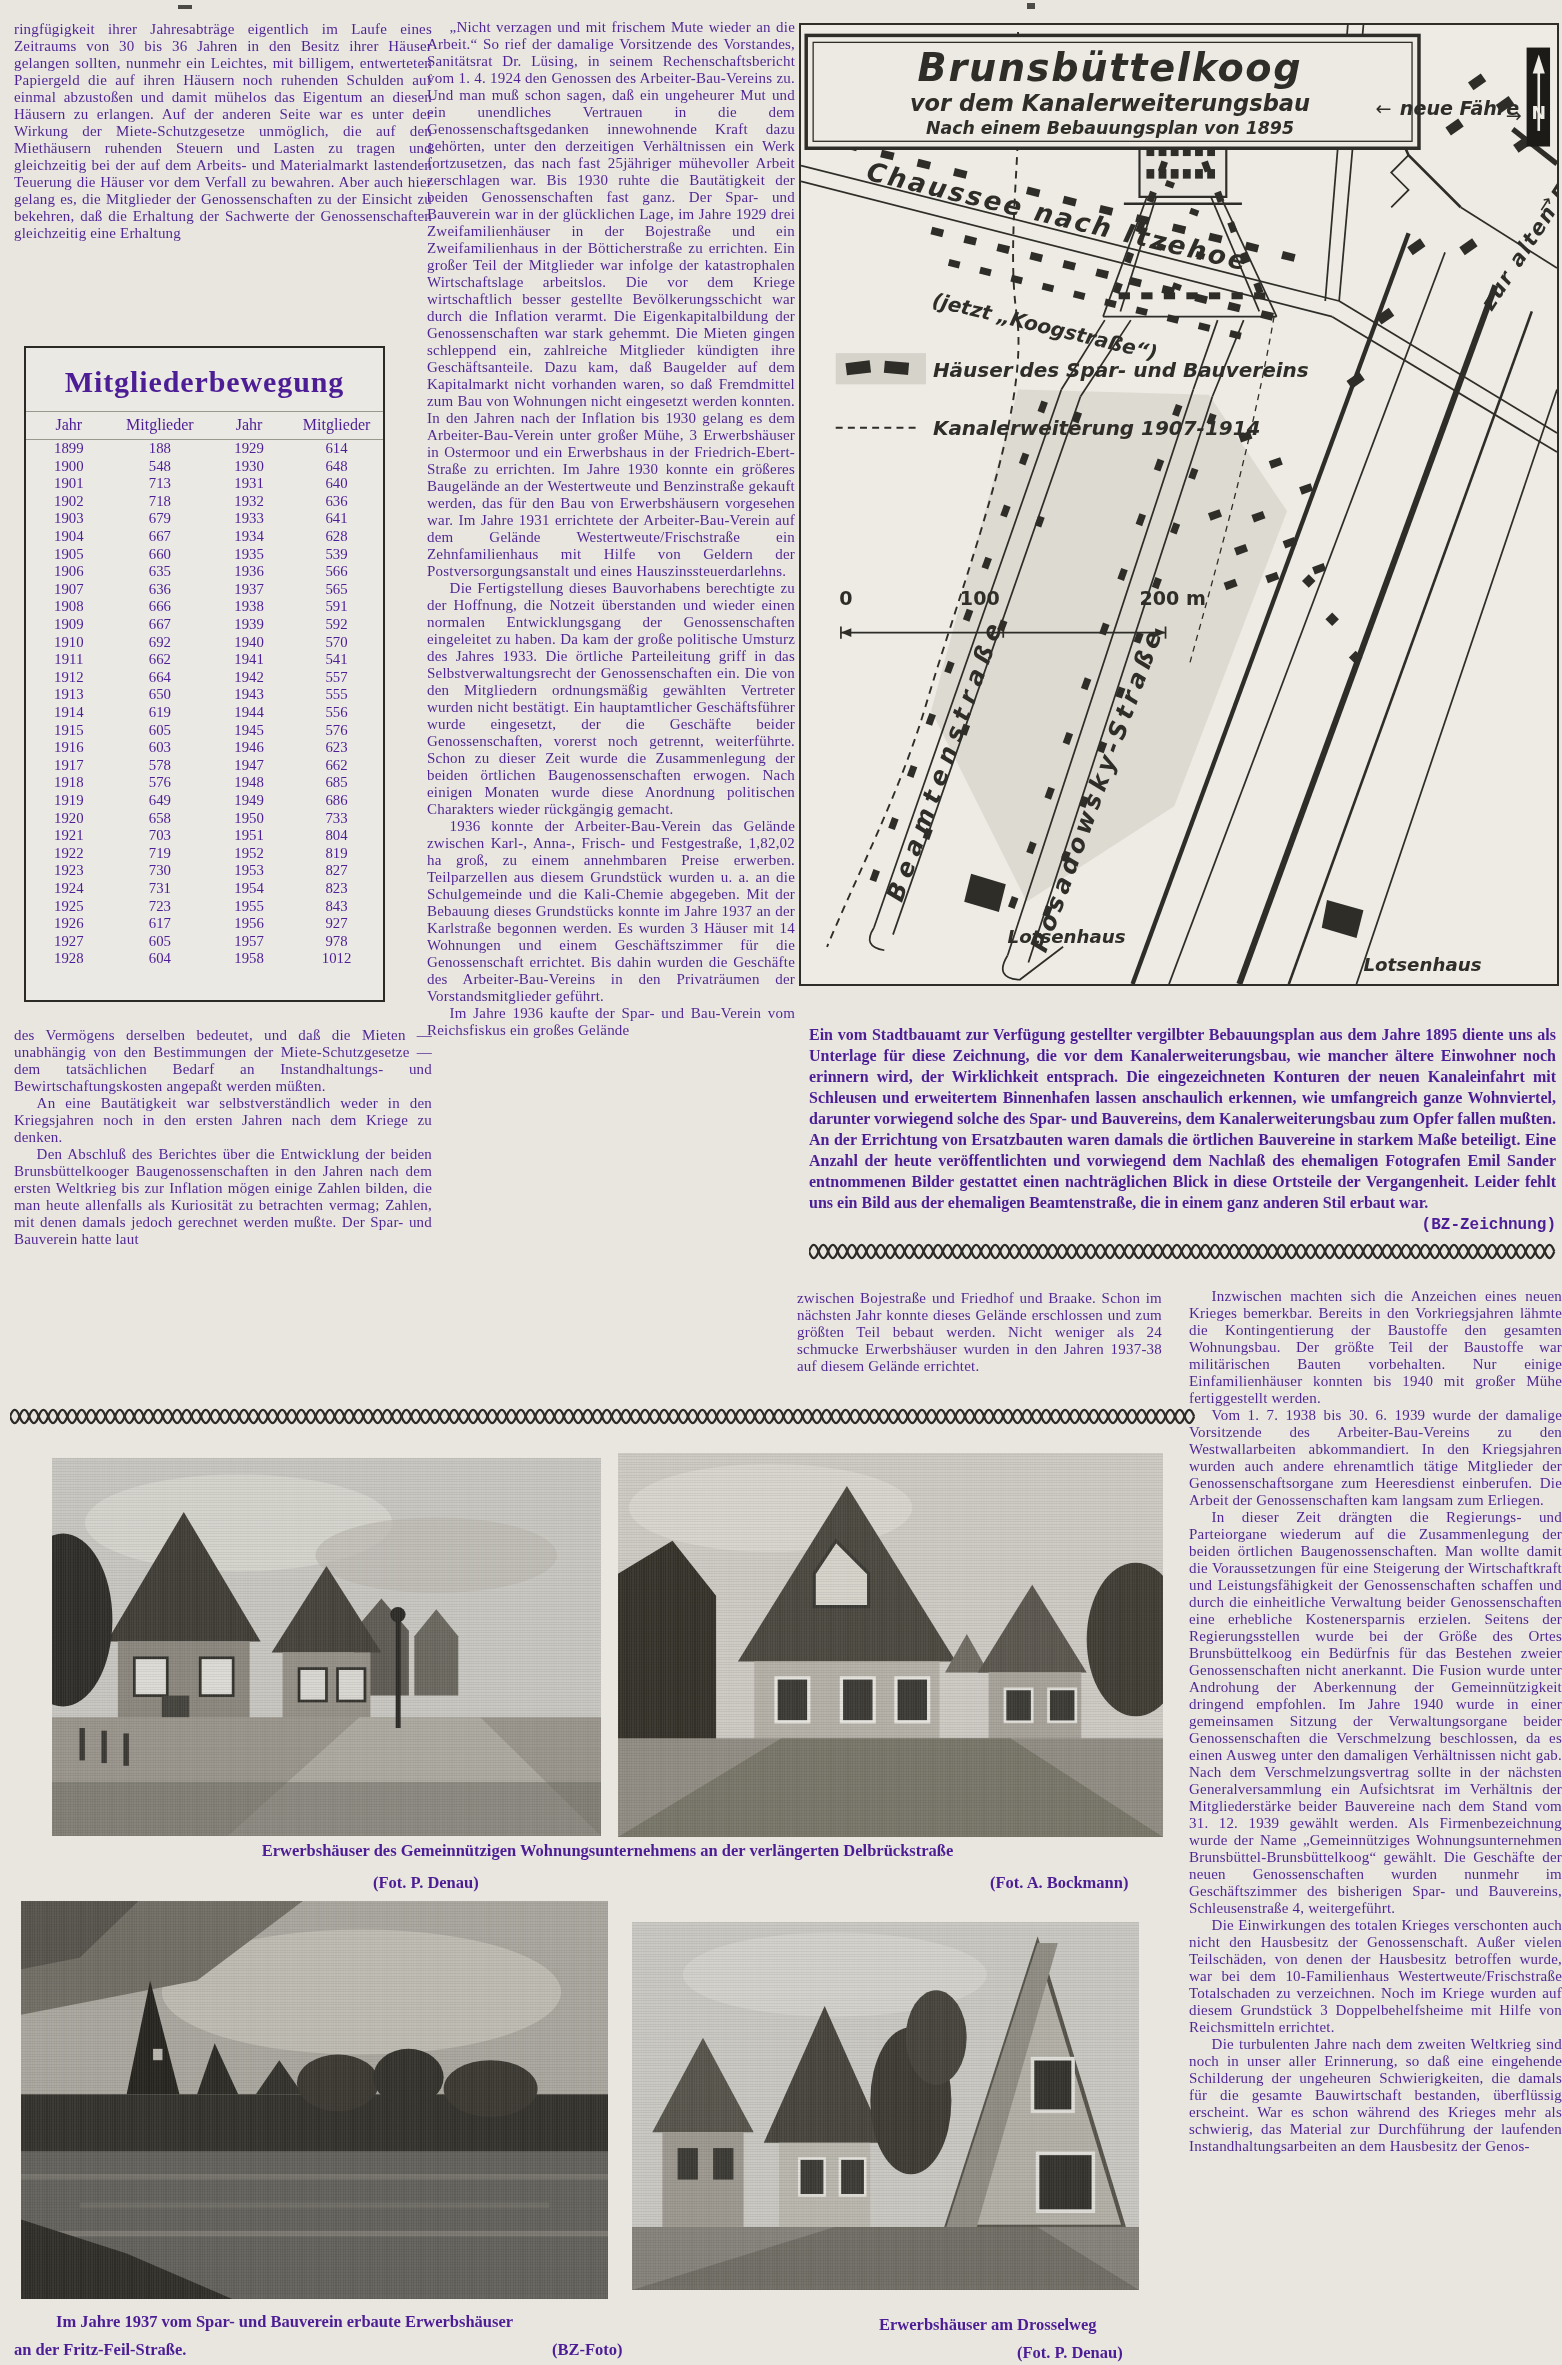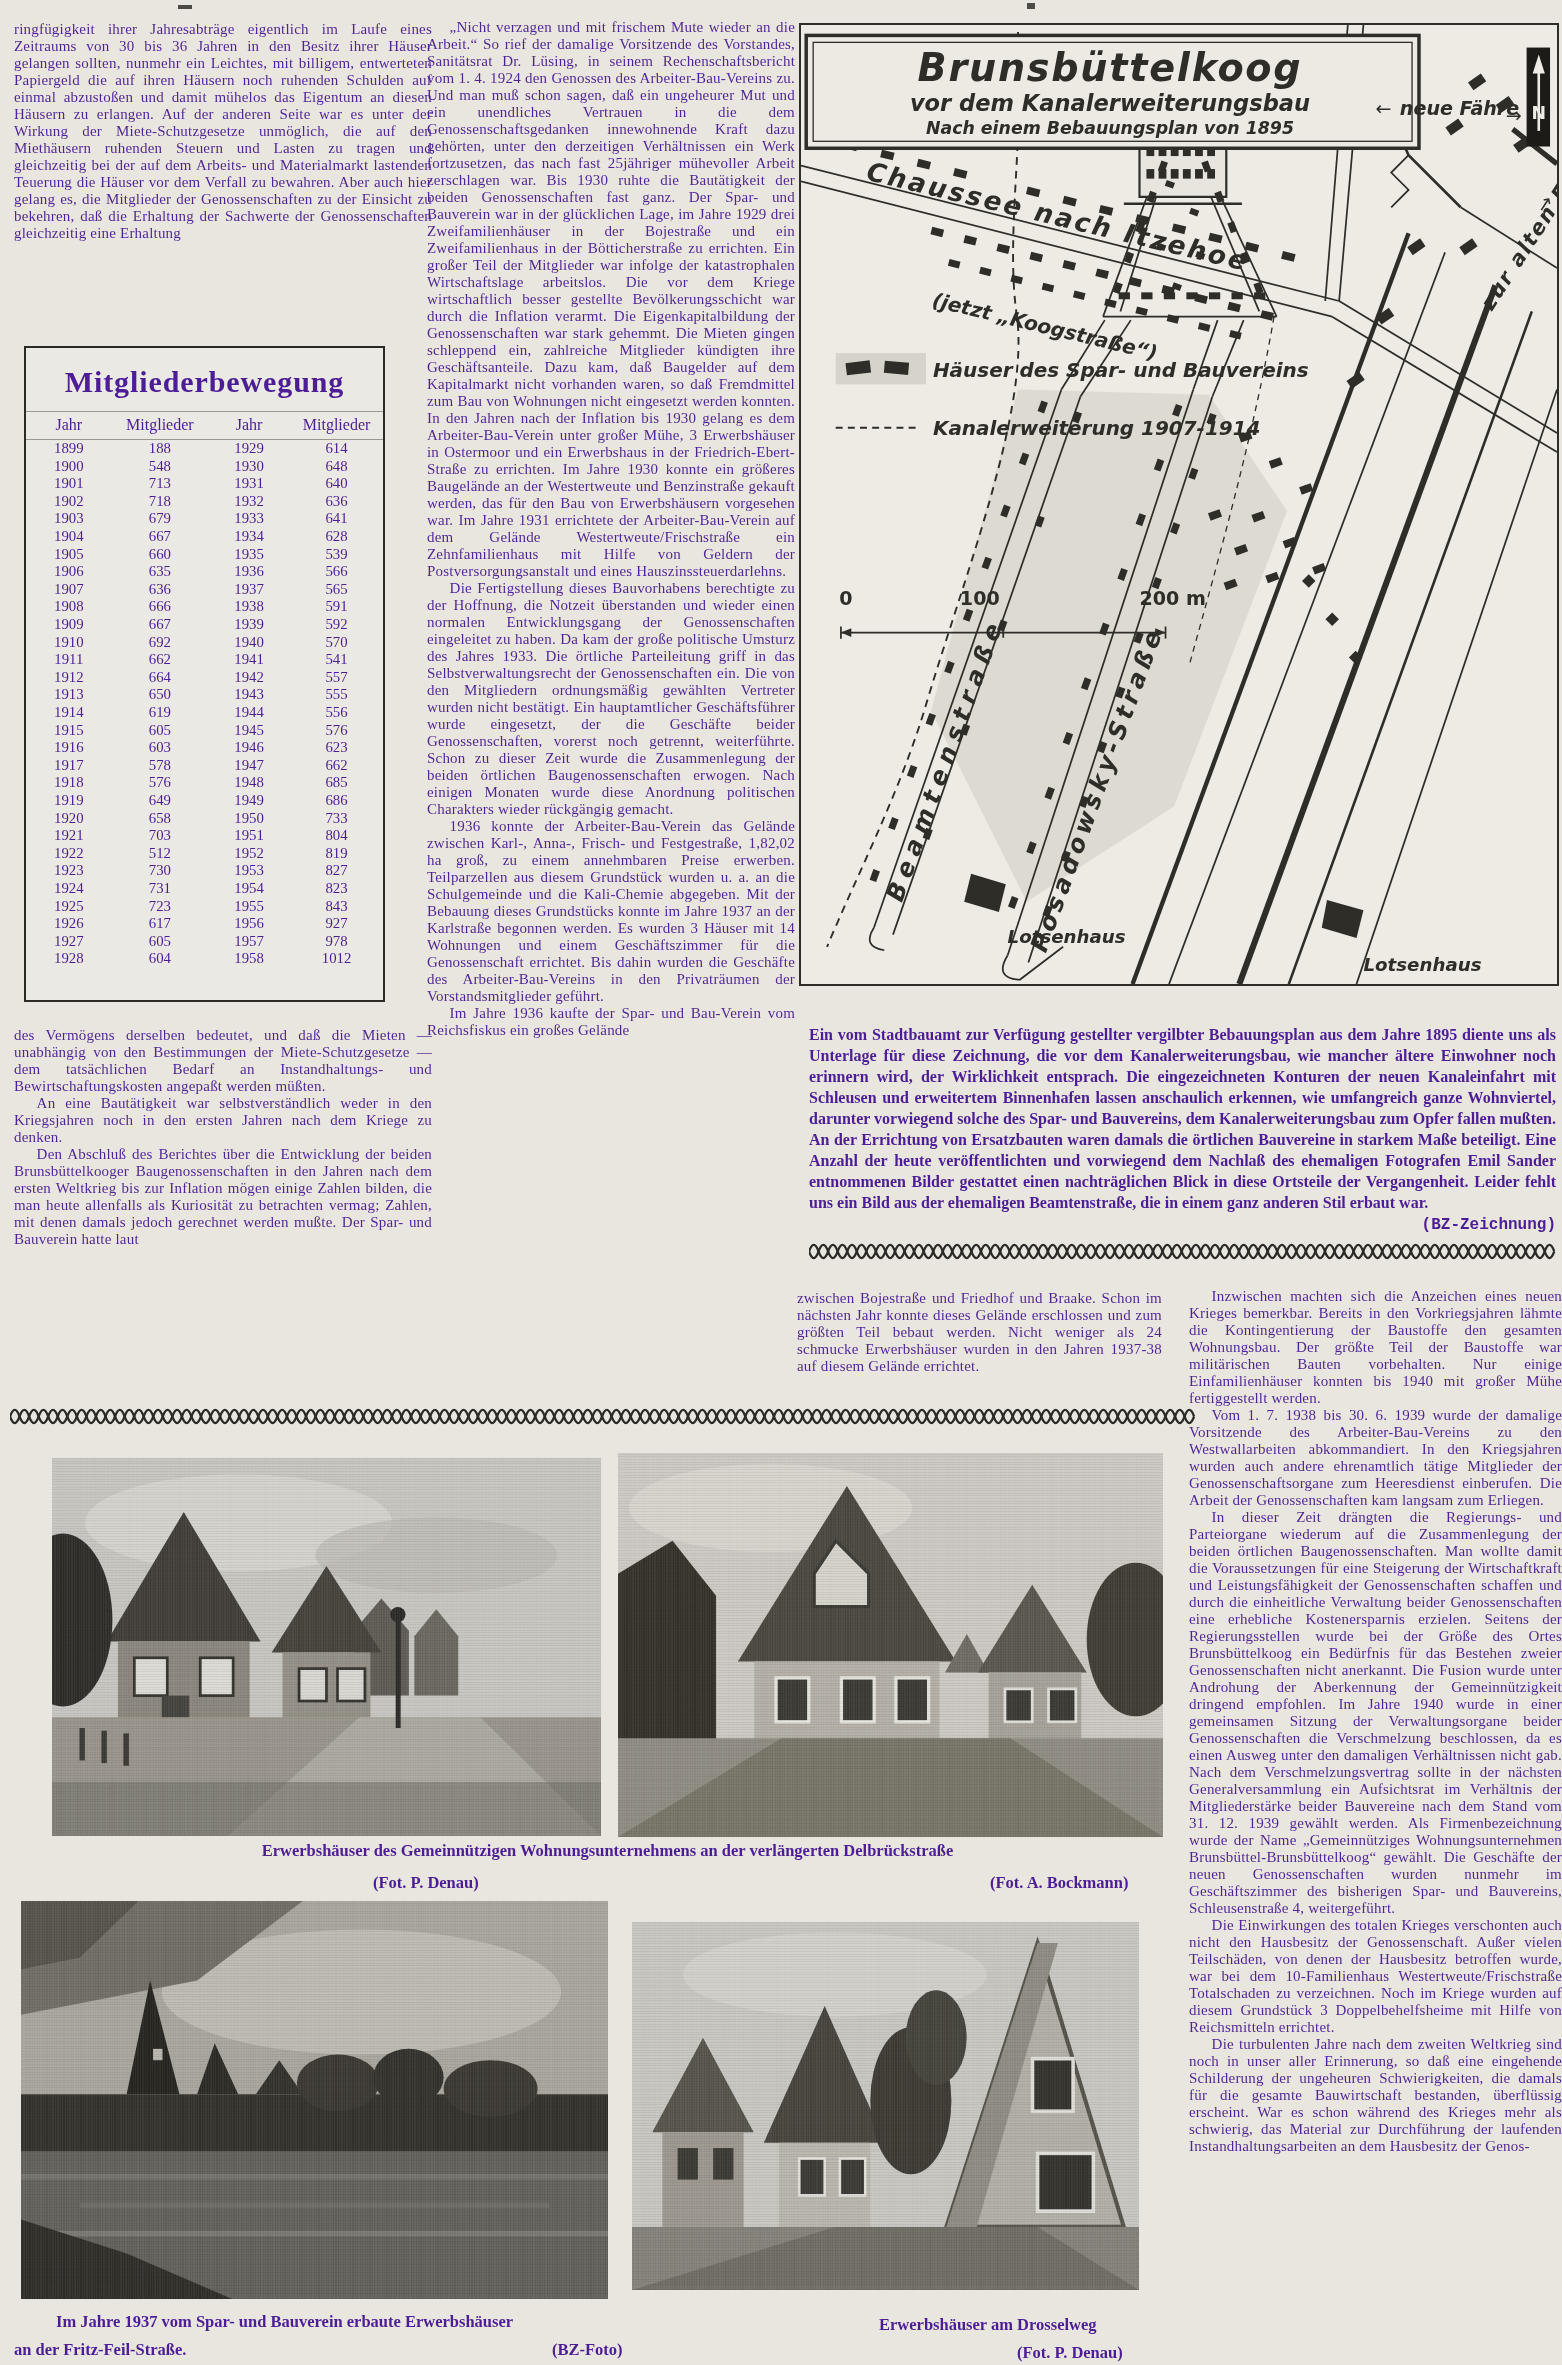--- a/index.html
+++ b/index.html
@@ -189,21 +189,21 @@
             <td>733</td>
           </tr>
           <tr>
             <td>1921</td>
             <td>703</td>
             <td>1951</td>
             <td>804</td>
           </tr>
           <tr>
             <td>1922</td>
-            <td>512</td>
+            <td>719</td>
             <td>1952</td>
             <td>819</td>
           </tr>
           <tr>
             <td>1923</td>
             <td>730</td>
             <td>1953</td>
             <td>827</td>
           </tr>
           <tr>

